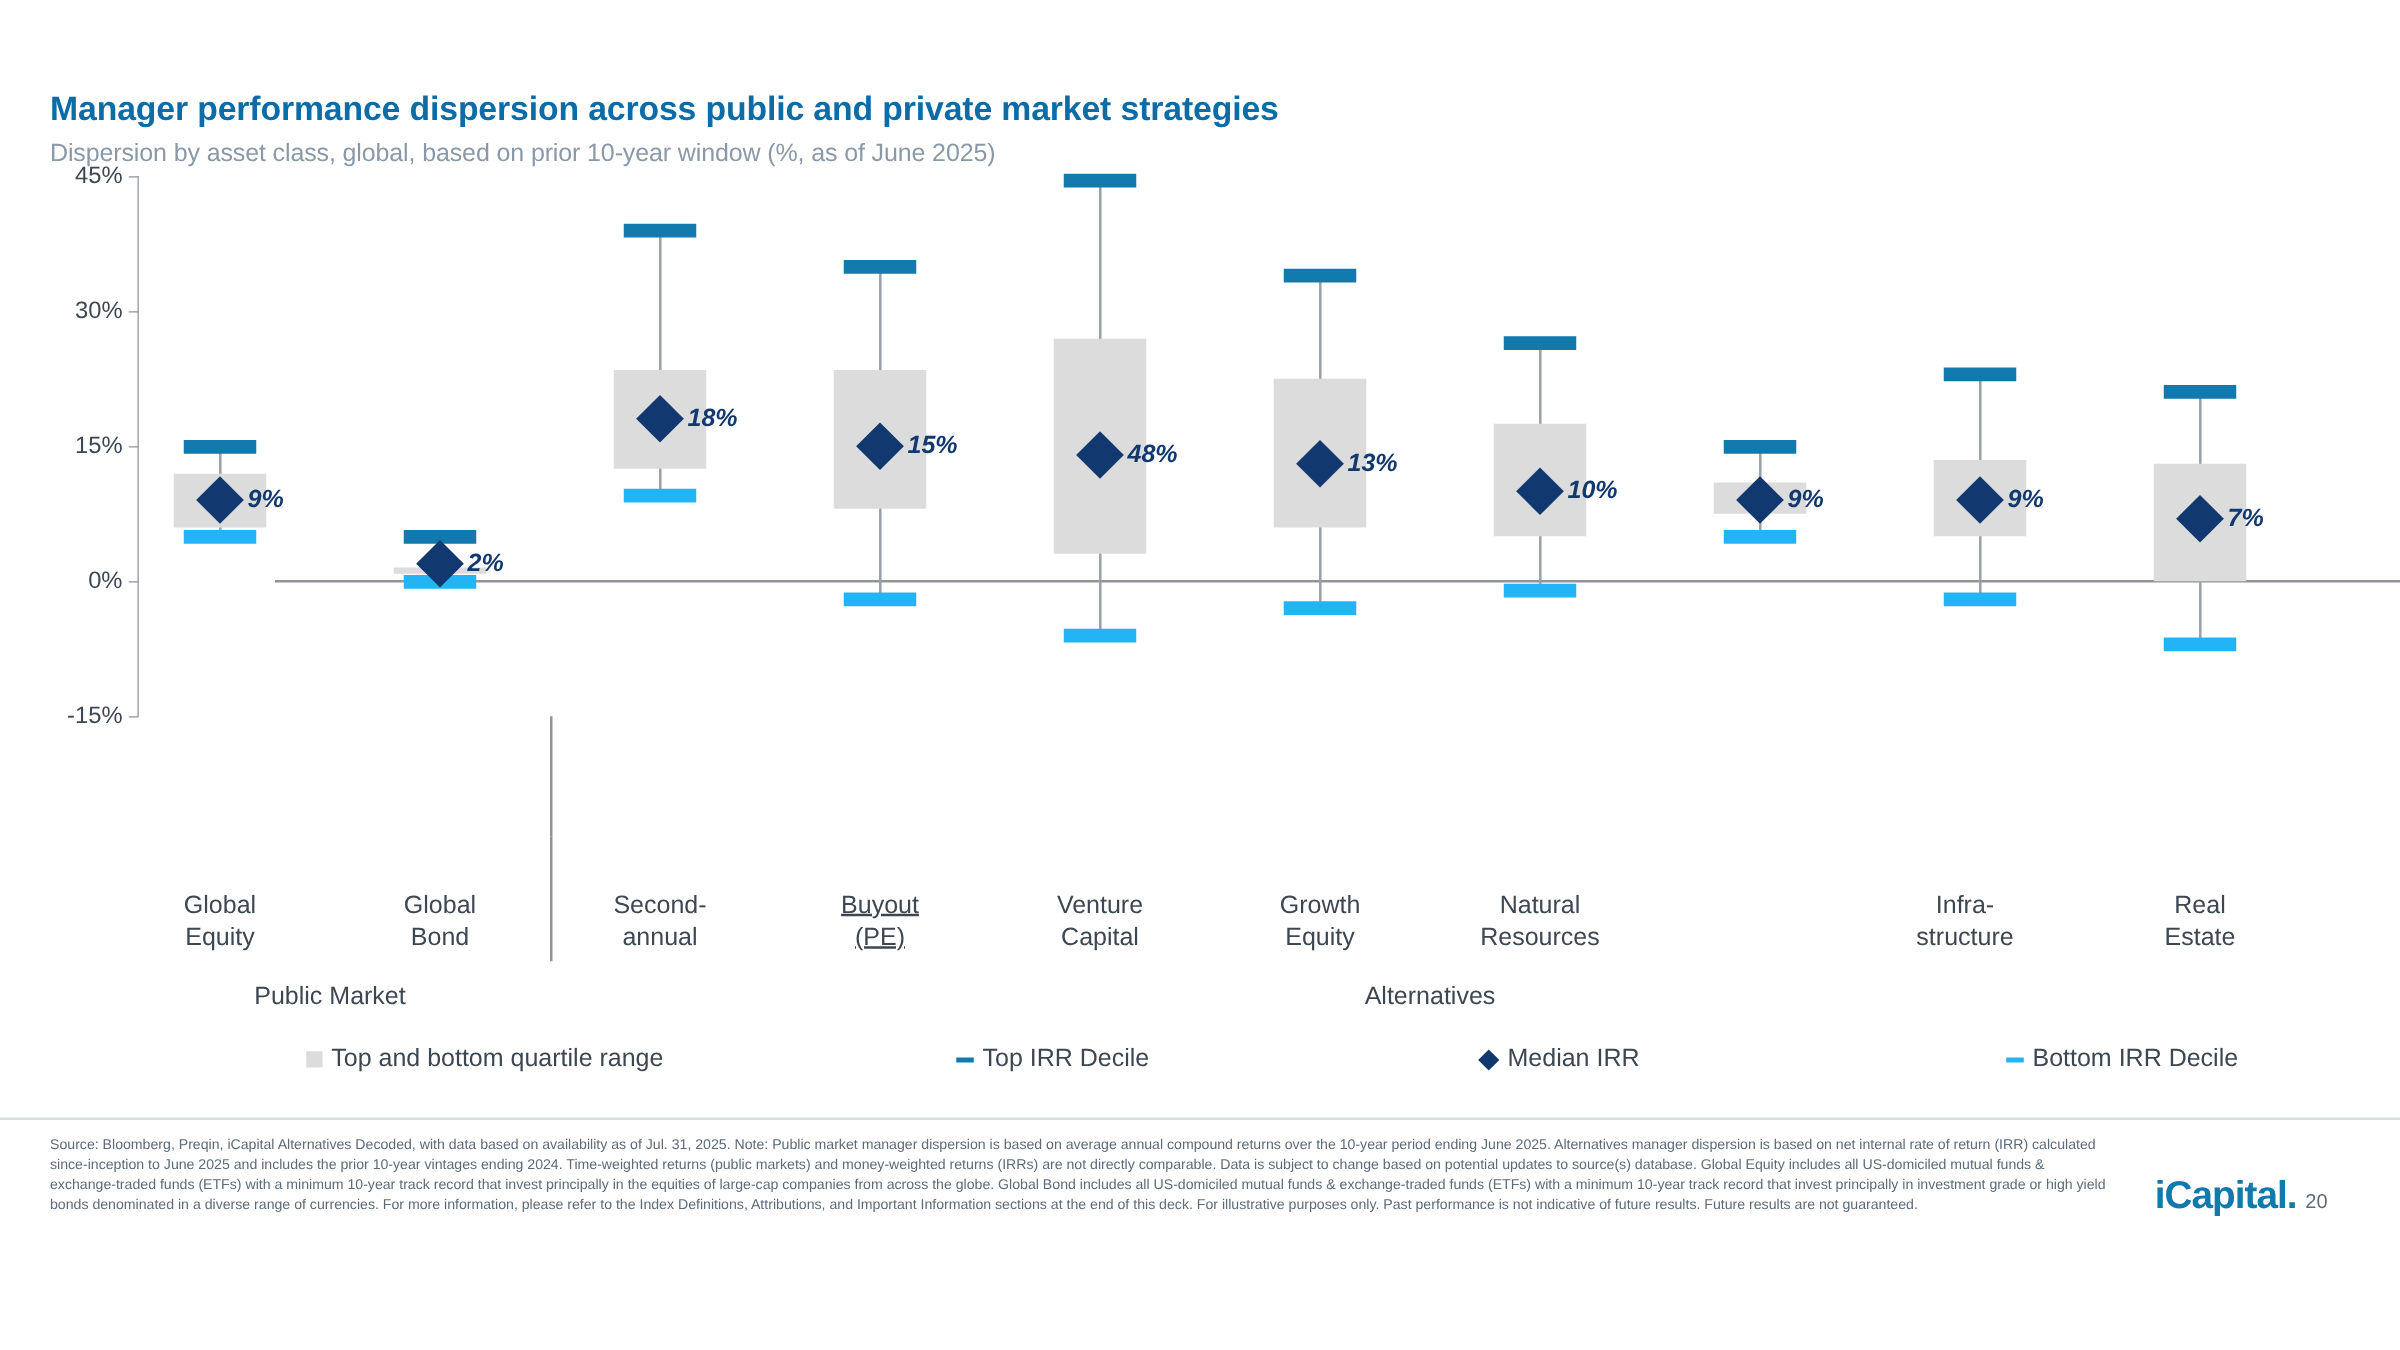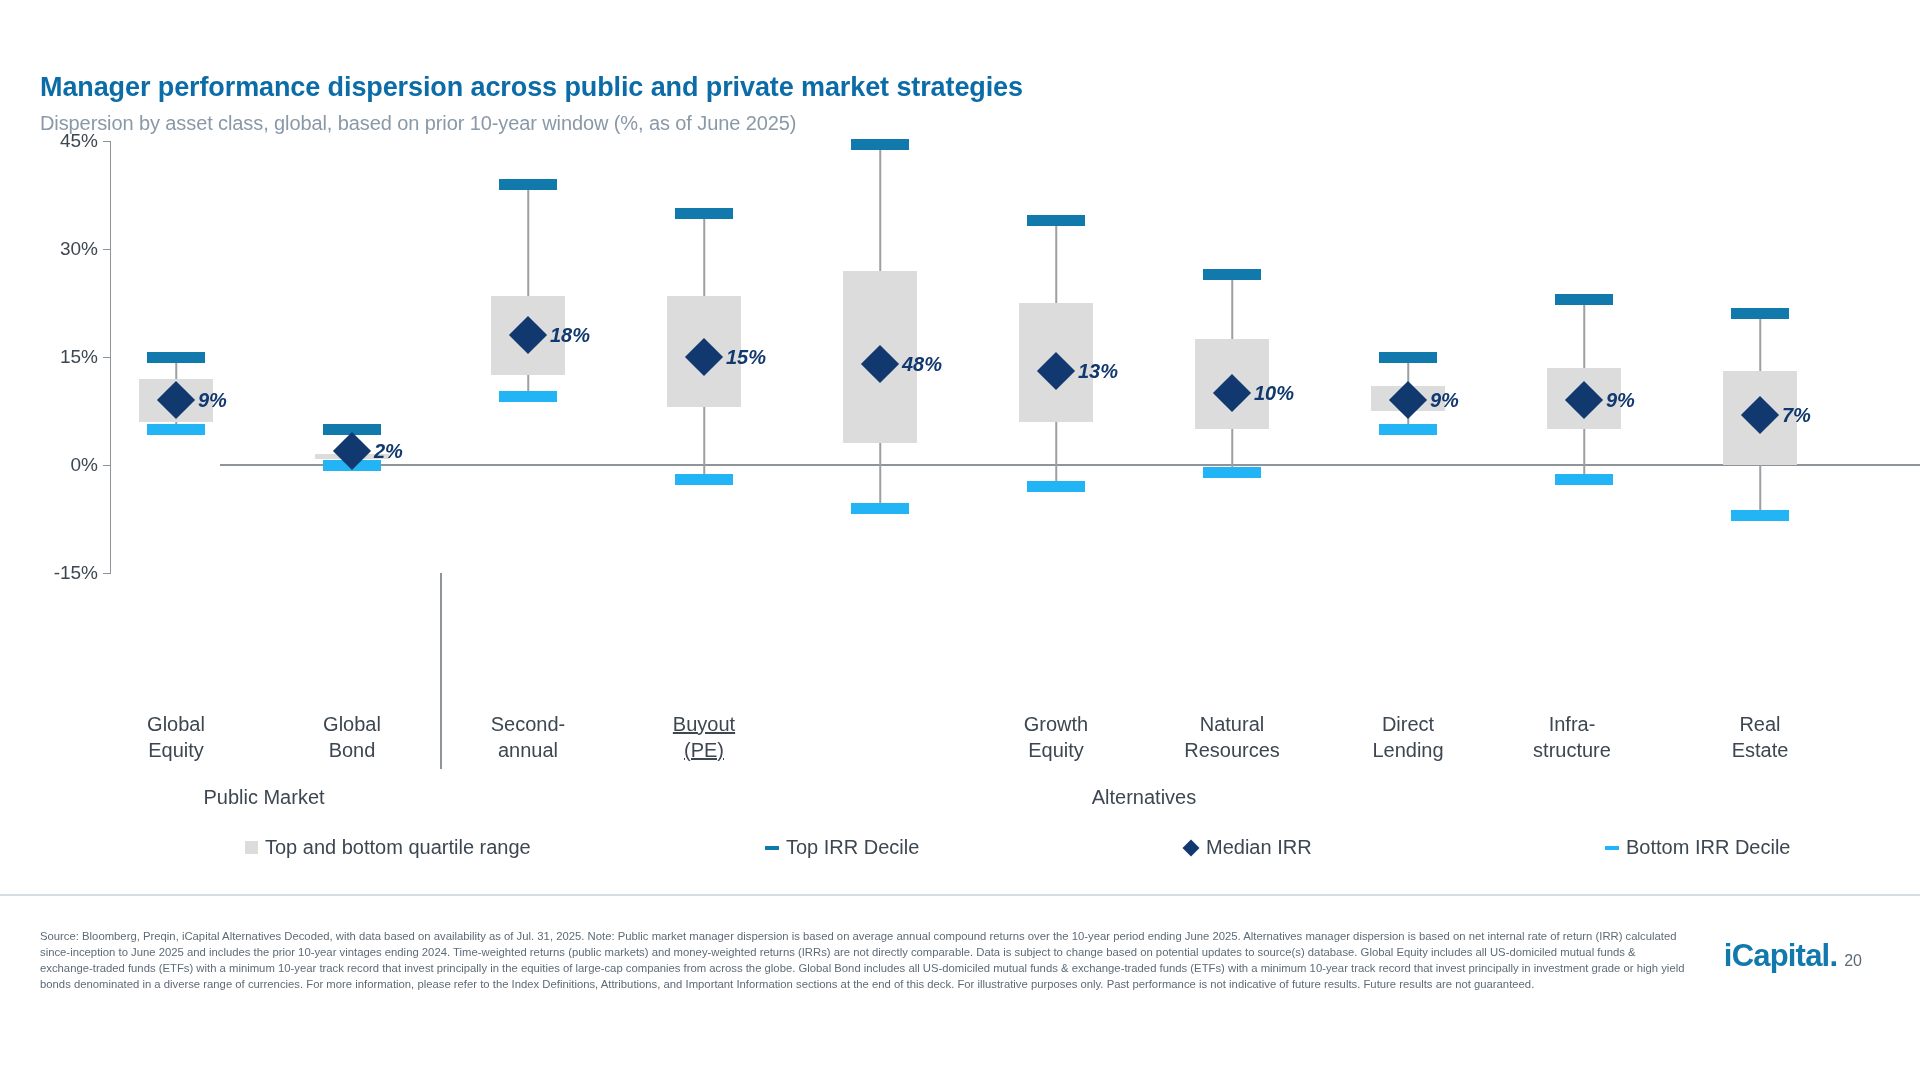--- a/index.html
+++ b/index.html
@@ -101,21 +101,21 @@
     width:12px; height:12px; background:#12396f;
     transform:rotate(45deg); flex:0 0 auto; margin-right:2px;
   }
 
   
   #footer-rule {
     position:absolute; left:0; top:894px; width:1920px; height:1.5px;
     background:#d5dde4;
   }
   #footnote {
-    position:absolute; left:40px; top:928px; width:1645px;
+    position:absolute; left:40px; top:908px; width:1645px;
     font-size:11.3px; line-height:1.42; color:#5d6b78; text-align:left;
   }
   #brand {
     position:absolute; right:58px; top:938px;
     display:flex; align-items:baseline; gap:7px;
   }
   #brand-logo {
     font-size:31px; font-weight:bold; color:#1279ad;
     letter-spacing:-0.8px;
   }
@@ -245,31 +245,31 @@
         <div>Bond</div>
       </div>
       <div class="cat-label" style="left: 330px; width: 176px;">
         <div>Second-</div>
         <div>annual</div>
       </div>
       <div class="cat-label" style="left: 506px; width: 176px; text-decoration: underline;">
         <div>Buyout</div>
         <div>(PE)</div>
       </div>
+      <div class="cat-label" style="left: 682px; width: 176px;">
+        <div>Venture</div>
+        <div>Capital</div>
+      </div>
       <div class="cat-label" style="left: 858px; width: 176px;">
         <div>Growth</div>
         <div>Equity</div>
       </div>
       <div class="cat-label" style="left: 1034px; width: 176px;">
         <div>Natural</div>
         <div>Resources</div>
-      </div>
-      <div class="cat-label" style="left: 1210px; width: 176px;">
-        <div>Direct</div>
-        <div>Lending</div>
       </div>
       <div class="cat-label" style="left: 1374px; width: 176px;">
         <div>Infra-</div>
         <div>structure</div>
       </div>
       <div class="cat-label" style="left: 1562px; width: 176px;">
         <div>Real</div>
         <div>Estate</div>
       </div>
     </div>

